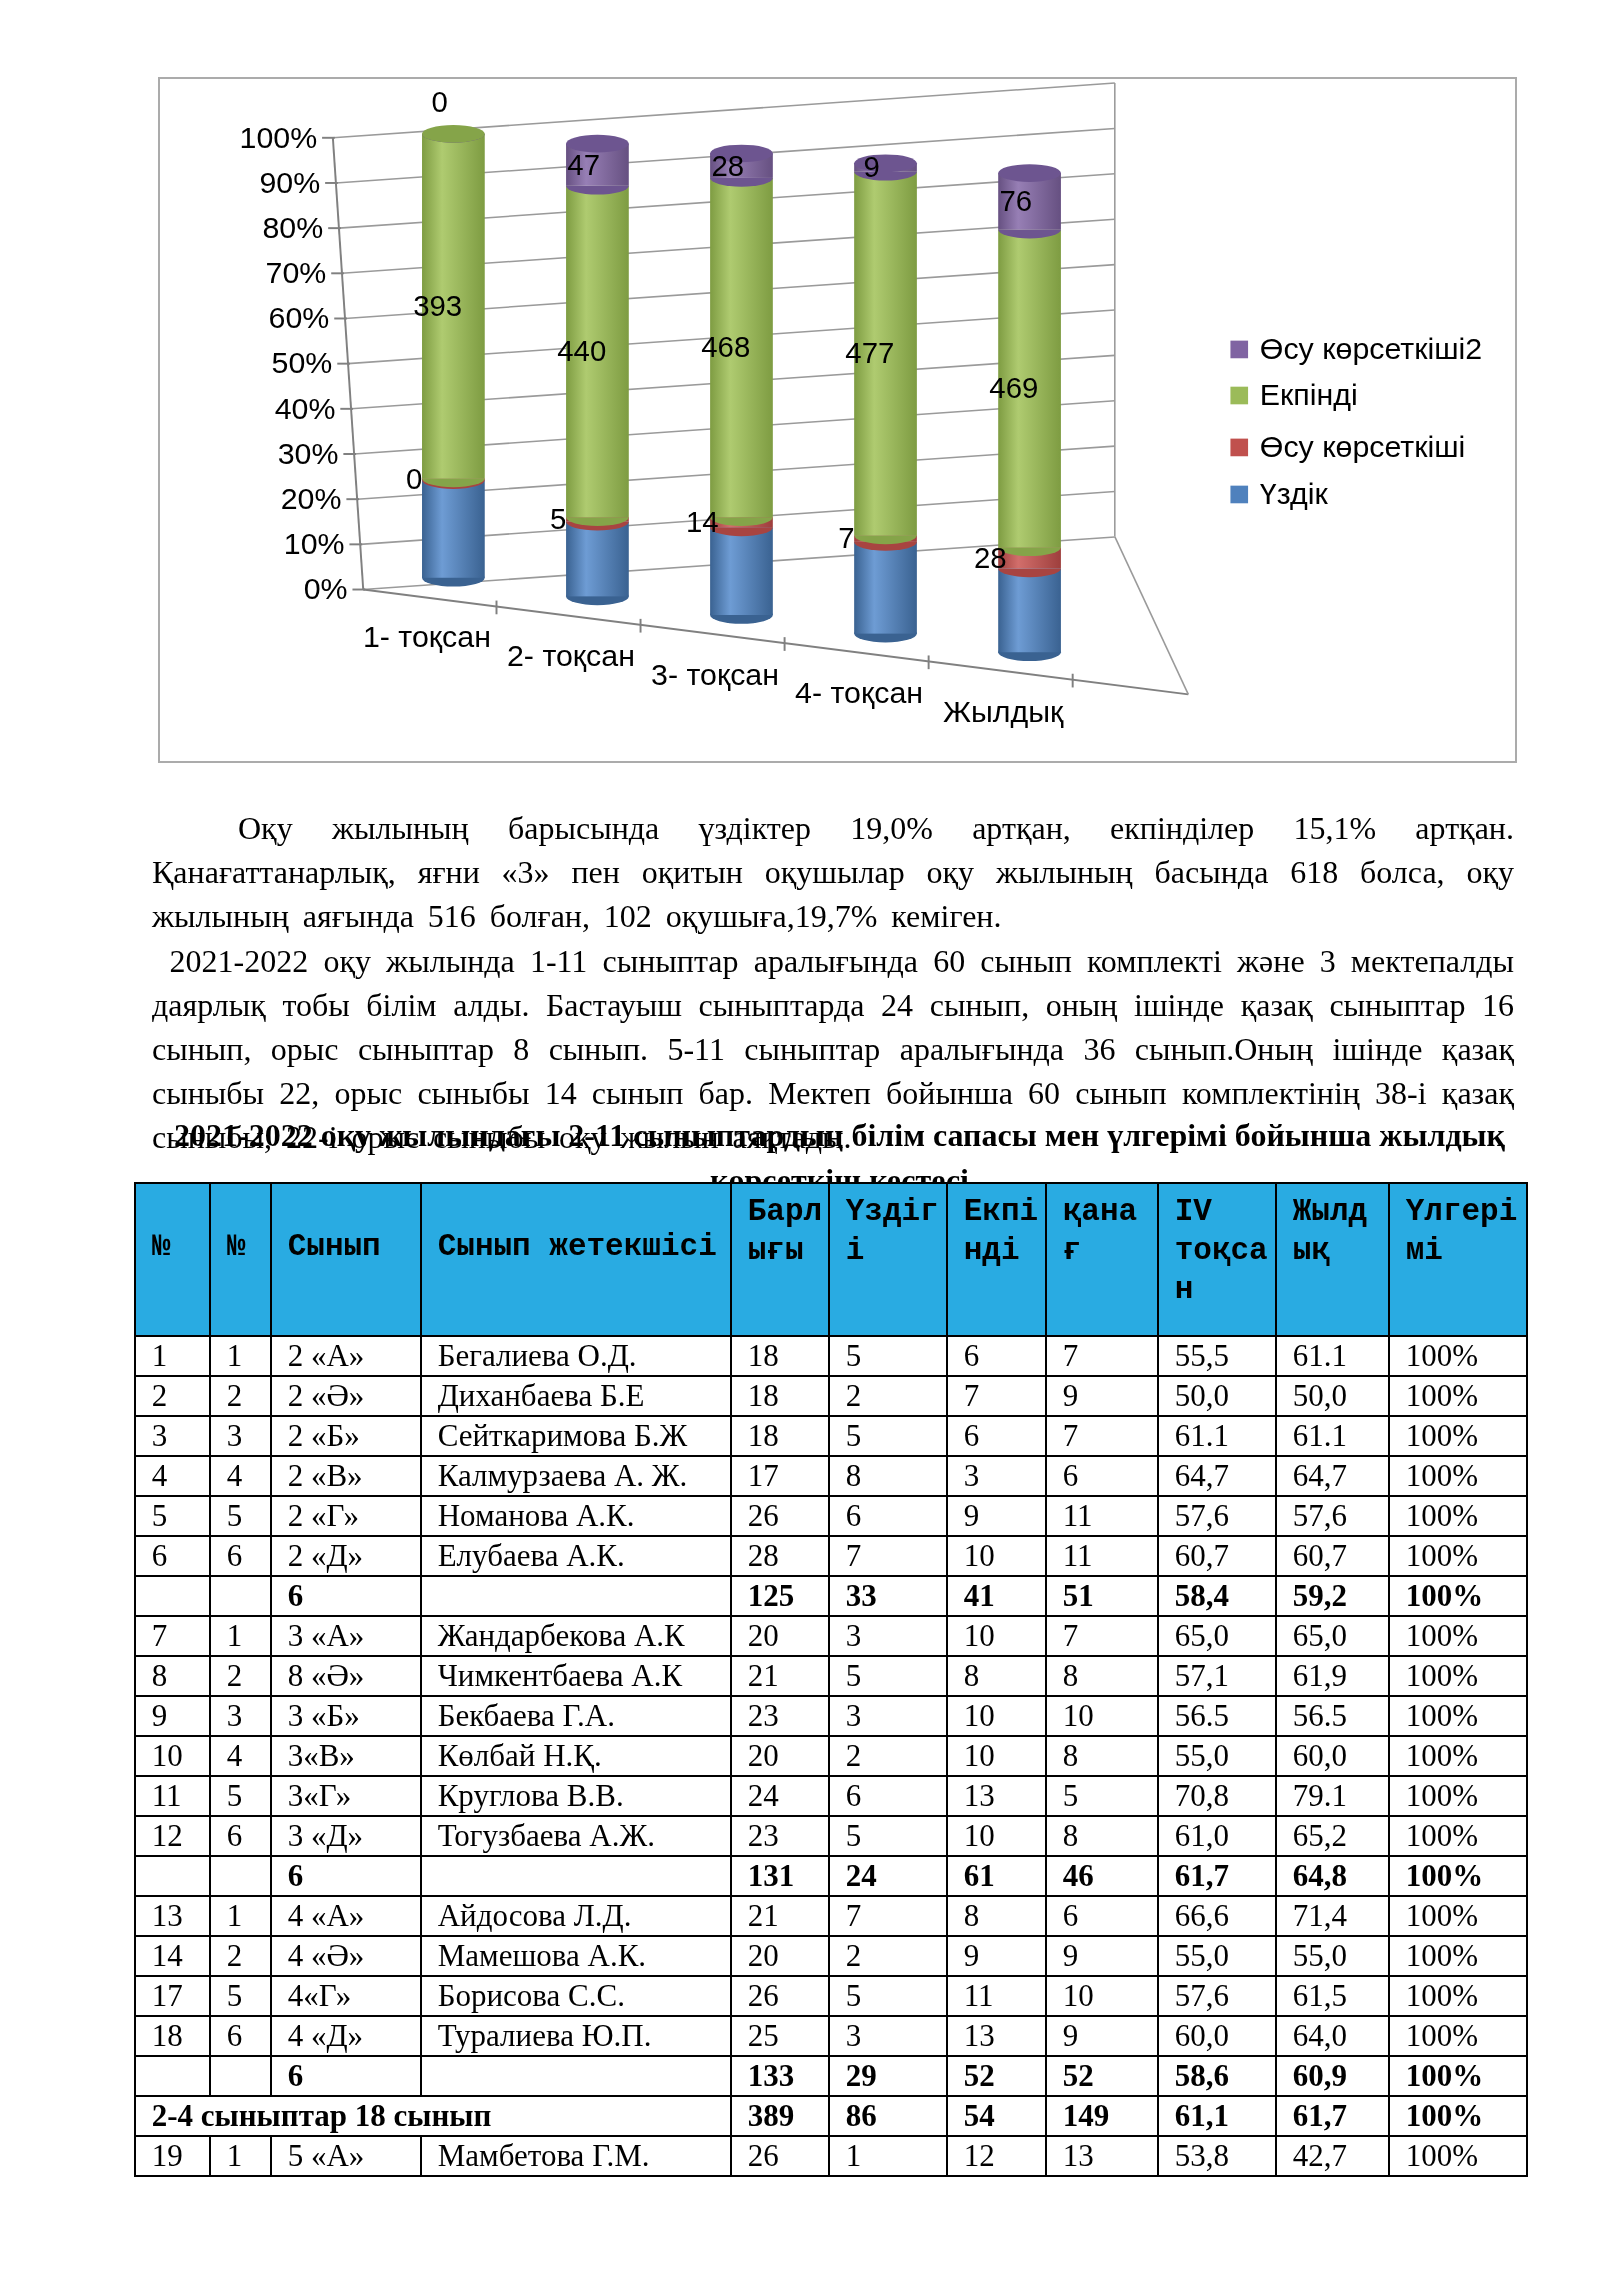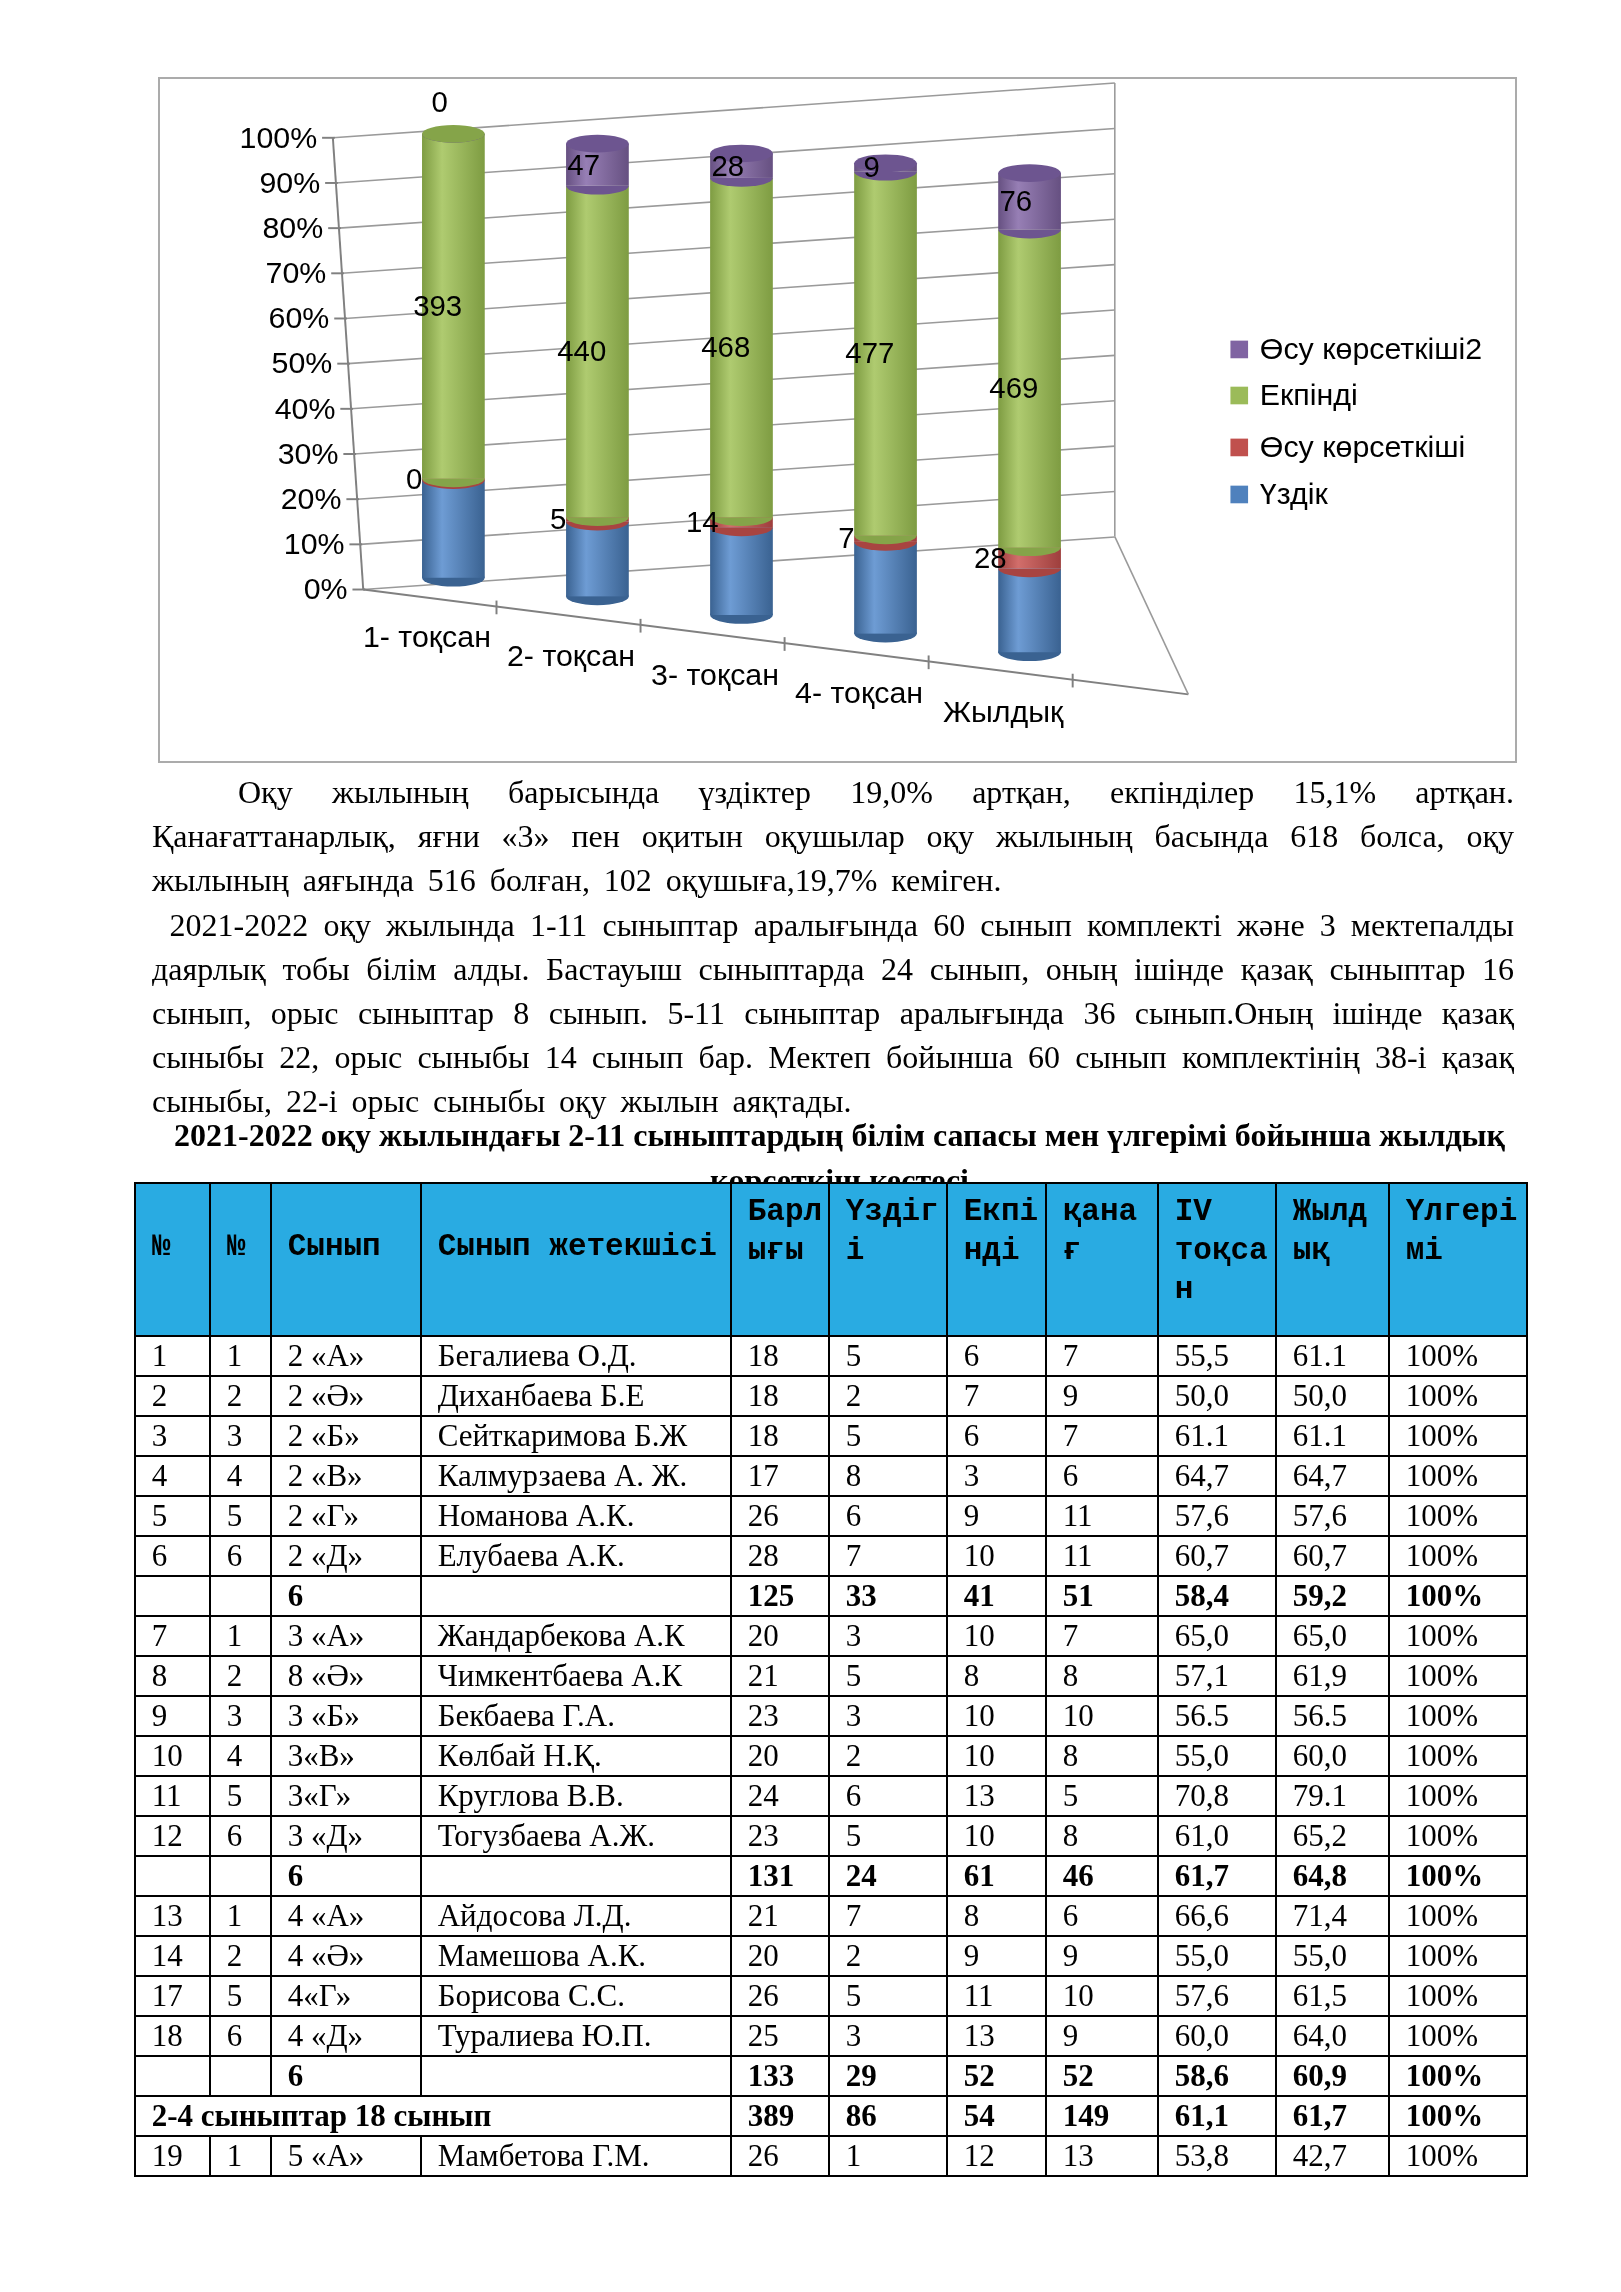--- a/index.html
+++ b/index.html
@@ -4,21 +4,21 @@
 <style>
   html,body{margin:0;padding:0;background:#e8e8e8;}
   #page{position:relative;width:1621px;height:2293px;background:#ffffff;margin:0 auto;overflow:hidden;
         font-family:"Liberation Serif", serif;color:#000;}
   
   #chart-box{position:absolute;left:158px;top:77px;width:1355px;height:682px;background:#fff;
              border:2px solid #ababab;}
   #chart-box svg{display:block}
   
   .doc-text{position:absolute;left:152px;width:1362px;font-size:32px;line-height:44px;
-            text-align:justify;word-spacing:5.9px;}
+            text-align:justify;word-spacing:5.9px;margin-top:36px;}
   #para1{top:770px;}
   #para1 .p{text-indent:86px;}
   #para2 .p{text-indent:17.6px;}
   #para2{top:903px;}
   #table-title{position:absolute;left:144px;top:1113px;width:1391px;text-align:center;
                font-weight:bold;font-size:32px;line-height:45px;}
   
   #main-table{position:absolute;left:134px;top:1182px;border-collapse:collapse;table-layout:fixed;
               width:1391px;font-size:31px;}
   #main-table td,#main-table th{border:2px solid #000;overflow:hidden;white-space:nowrap;

